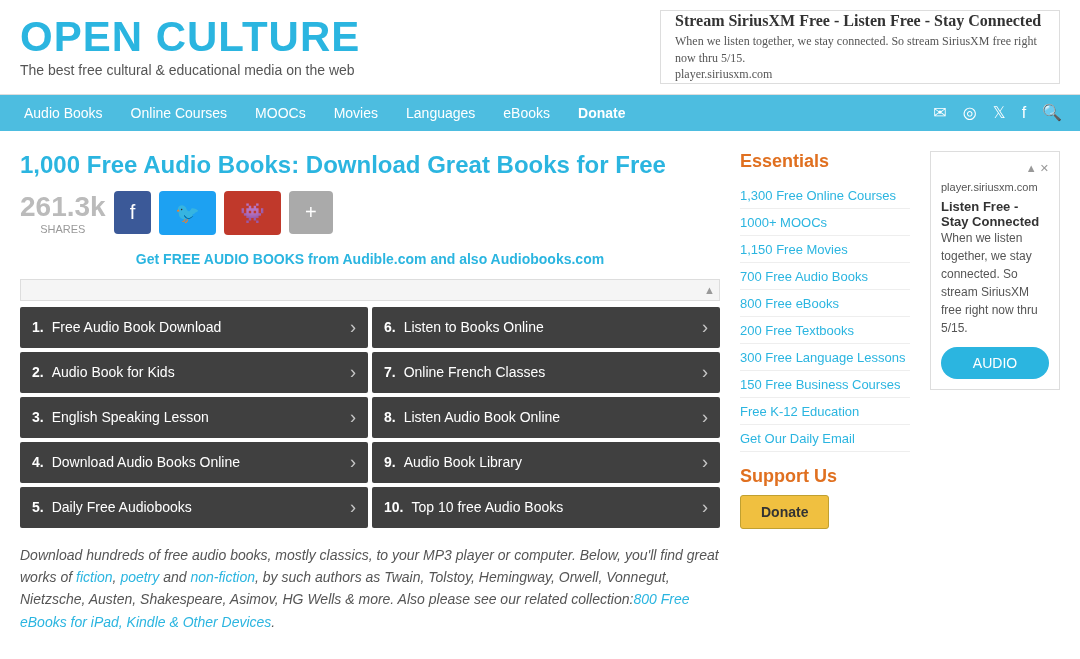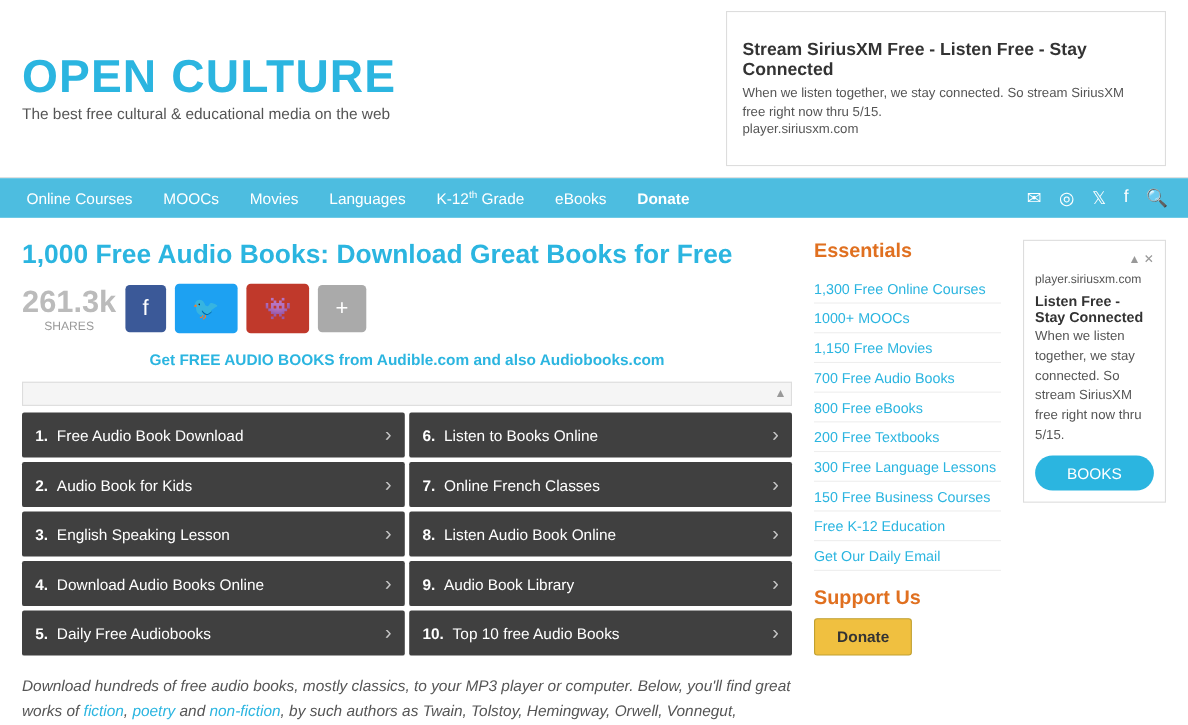--- a/index.html
+++ b/index.html
@@ -3,21 +3,21 @@
   <meta charset="utf-8">
   <style>
     * { margin: 0; padding: 0; box-sizing: border-box; }
     body { font-family: Arial, sans-serif; font-size: 14px; color: #333; background: #fff; }
 
     
     #header { display: flex; align-items: center; padding: 10px 20px; background: #fff; border-bottom: 1px solid #ddd; justify-content: space-between; }
     #logo-area { flex: 1; }
     #logo-text { font-size: 42px; font-weight: 900; color: #2bb5e0; letter-spacing: 1px; line-height: 1; }
     #tagline { font-size: 14px; color: #555; margin-top: 4px; }
-    #ad-banner { border: 1px solid #ddd; padding: 26px 14px; max-width: 400px; background: #fff; }
+    #ad-banner { border: 1px solid #ddd; padding: 1px 14px; max-width: 400px; background: #fff; font-family: Liberation Serif, serif; }
     #ad-title { font-size: 16px; font-weight: bold; color: #333; }
     #ad-sub { font-size: 12px; color: #555; margin-top: 3px; line-height: 1.4; }
     #ad-url { font-size: 12px; color: #555; }
 
     
     #navbar { background: #4dbde0; display: flex; align-items: center; padding: 0 10px; }
     #navbar a { color: #fff; text-decoration: none; padding: 10px 14px; font-size: 14px; display: inline-block; }
     #navbar a.donate { font-weight: bold; color: #fff; }
     .nav-icons { display: flex; align-items: center; margin-left: auto; }
     .nav-icon { color: #fff; padding: 8px 8px; font-size: 16px; cursor: pointer; display: inline-block; }
@@ -86,25 +86,25 @@
     <div id="tagline">The best free cultural &amp; educational media on the web</div>
   </div>
   <div id="ad-banner">
     <div id="ad-title">Stream SiriusXM Free - Listen Free - Stay Connected</div>
     <div id="ad-sub">When we listen together, we stay connected. So stream SiriusXM free right now thru 5/15.</div>
     <div id="ad-url">player.siriusxm.com</div>
   </div>
 </div>
 
 <nav id="navbar">
+  <a href="#">Audio Books</a>
   <a href="#">Online Courses</a>
   <a href="#">MOOCs</a>
   <a href="#">Movies</a>
   <a href="#">Languages</a>
-  <a href="#">K-12<sup class="k12-sup">th</sup> Grade</a>
   <a href="#">eBooks</a>
   <a href="#" class="donate">Donate</a>
   <div class="nav-icons">
     <span class="nav-icon">✉</span>
     <span class="nav-icon">◎</span>
     <span class="nav-icon">𝕏</span>
     <span class="nav-icon">f</span>
     <span class="nav-icon">🔍</span>
   </div>
 </nav>
@@ -199,16 +199,16 @@
     <button id="donate-btn">Donate</button>
 
   </div>
 
   <div id="right-ad">
     <div id="right-ad-box">
       <div id="right-ad-close">▲ ✕</div>
       <div id="right-ad-url">player.siriusxm.com</div>
       <strong>Listen Free - Stay Connected</strong>
       <p id="right-ad-body">When we listen together, we stay connected. So stream SiriusXM free right now thru 5/15.</p>
-      <button id="right-ad-open">BOOKS</button>
+      <button id="right-ad-open">AUDIO</button>
     </div>
   </div>
 </div>
 
 </body></html>

